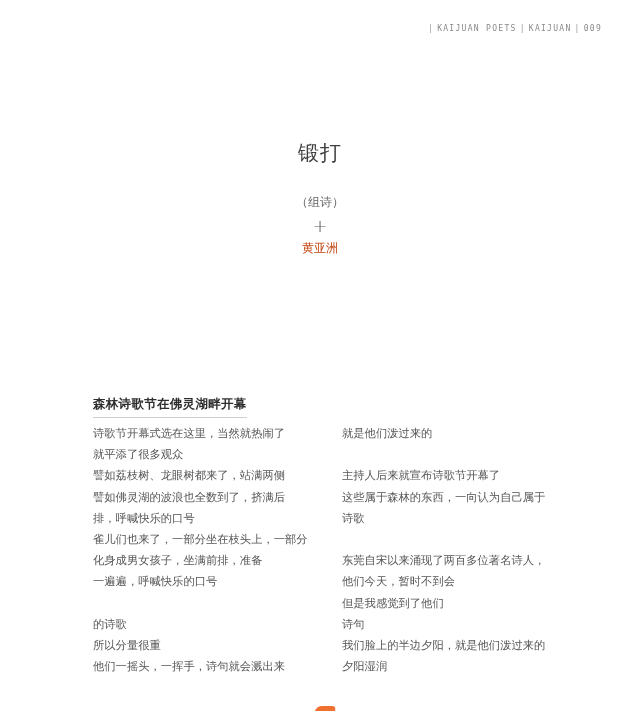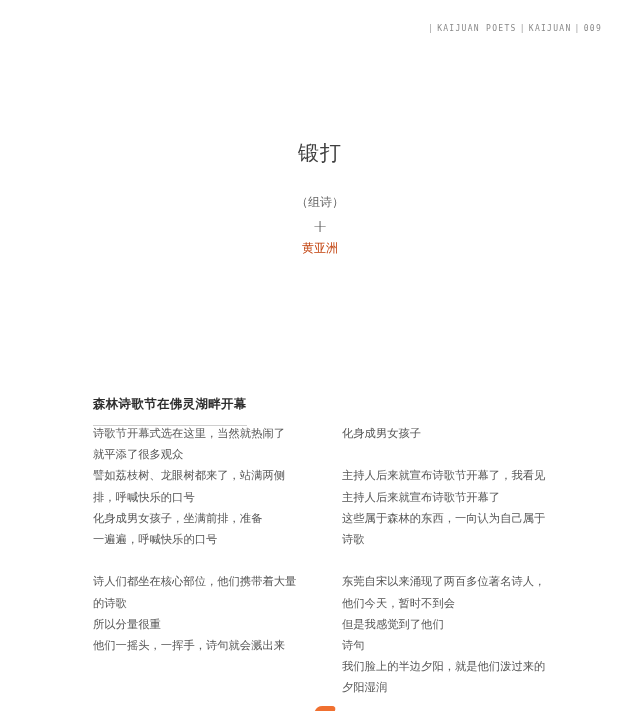--- a/index.html
+++ b/index.html
@@ -65,21 +65,21 @@
     color: #c2410c;
     line-height: 16px;
   }
   .section-title {
     position: absolute;
     top: 396px;
     left: 93px;
     font-size: 12.5px;
     font-weight: bold;
     color: #2e2e2e;
-    padding-bottom: 13px;
+    padding-bottom: 5px;
     border-bottom: 1px solid #cfcfcf;
     letter-spacing: 0.3px;
     line-height: 16px;
   }
   .column {
     position: absolute;
     width: 232px;
     font-size: 11.3px;
     line-height: 21.2px;
     color: #555555;
@@ -123,34 +123,34 @@
   <div class="plus-mark">+</div>
   <div class="poem-author">黄亚洲</div>
 </div>
 
 <div class="section-title">森林诗歌节在佛灵湖畔开幕</div>
 
 <div class="column left">
   <div class="line">诗歌节开幕式选在这里，当然就热闹了</div>
   <div class="line">就平添了很多观众</div>
   <div class="line">譬如荔枝树、龙眼树都来了，站满两侧</div>
+  <div class="line">譬如佛灵湖的波浪也全数到了，挤满后</div>
   <div class="line">排，呼喊快乐的口号</div>
+  <div class="line">雀儿们也来了，一部分坐在枝头上，一部分</div>
   <div class="line">化身成男女孩子，坐满前排，准备</div>
   <div class="line">一遍遍，呼喊快乐的口号</div>
   <div class="line blank"></div>
-  <div class="line">诗人们都坐在核心部位，他们携带着大量</div>
   <div class="line">的诗歌</div>
   <div class="line">所以分量很重</div>
   <div class="line">他们一摇头，一挥手，诗句就会溅出来</div>
 </div>
 
 <div class="column right">
-  <div class="line">化身成男女孩子</div>
+  <div class="line">就是他们泼过来的</div>
   <div class="line blank"></div>
-  <div class="line">主持人后来就宣布诗歌节开幕了，我看见</div>
   <div class="line">主持人后来就宣布诗歌节开幕了</div>
   <div class="line">这些属于森林的东西，一向认为自己属于</div>
   <div class="line">诗歌</div>
   <div class="line blank"></div>
   <div class="line">东莞自宋以来涌现了两百多位著名诗人，</div>
   <div class="line">他们今天，暂时不到会</div>
   <div class="line">但是我感觉到了他们</div>
   <div class="line">诗句</div>
   <div class="line">我们脸上的半边夕阳，就是他们泼过来的</div>
   <div class="line">夕阳湿润</div>

